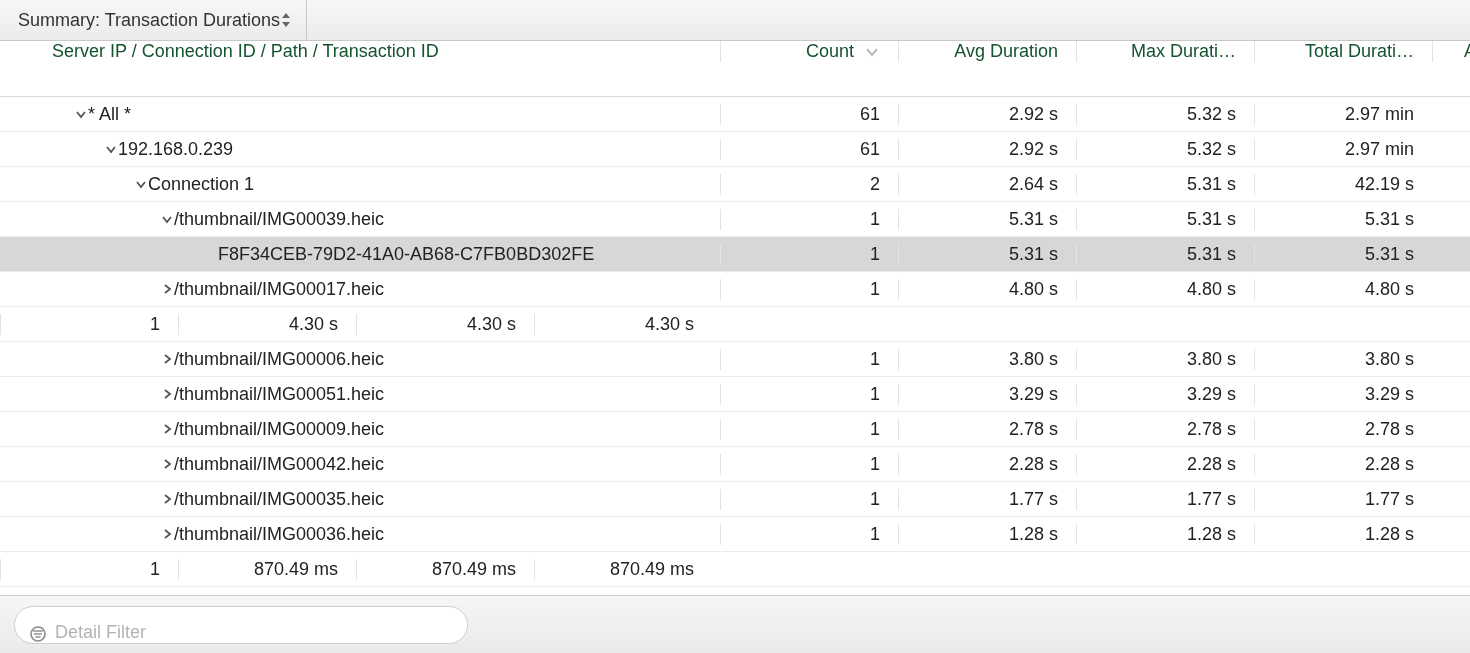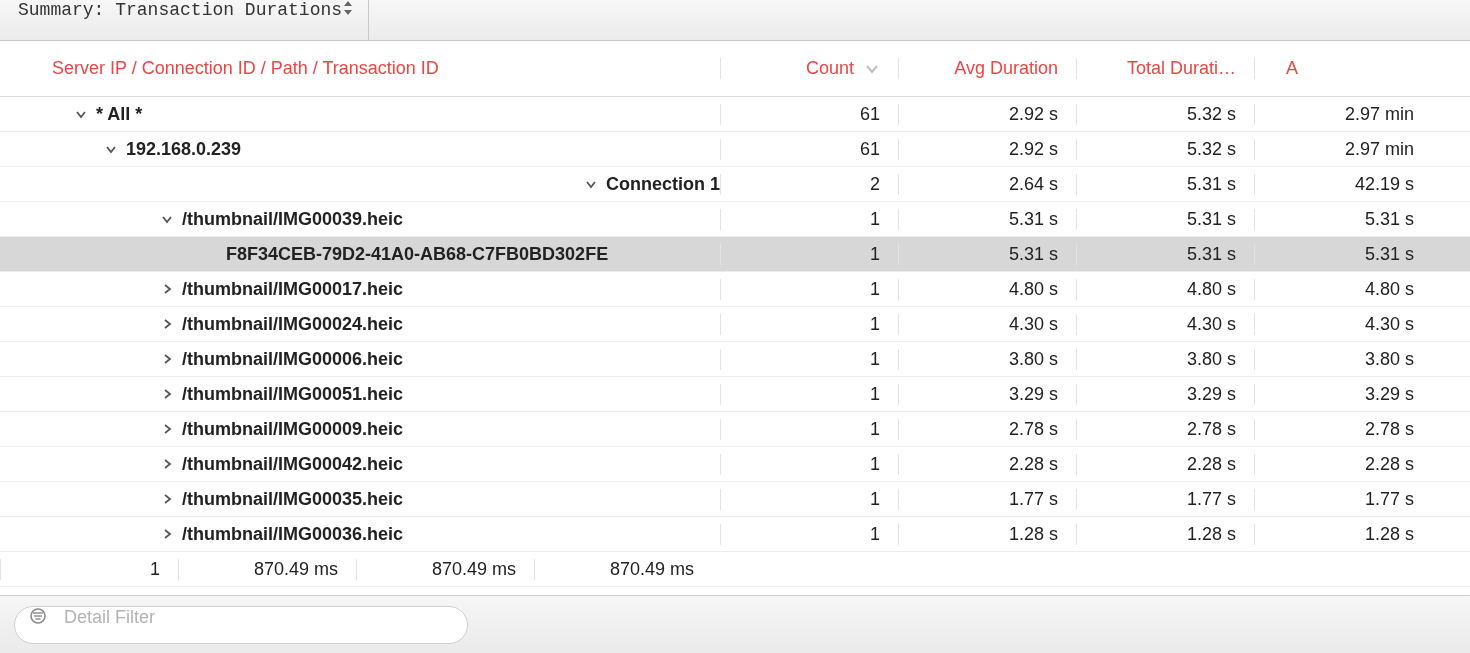--- a/index.html
+++ b/index.html
@@ -17,42 +17,42 @@
   
   .toolbar {
     background: linear-gradient(#f7f7f7, #ebebeb);
     border-bottom: 1px solid #c8c8c8;
     height: 41px;
     display: flex;
     align-items: stretch;
   }
   .summary-btn {
     display: flex;
+    align-items: center;
     padding: 0 14px 0 18px;
     border-right: 1px solid #c8c8c8;
     cursor: default;
     user-select: none;
-    font-family: Liberation Mono, monospace;
   }
   .summary-btn .label { font-size: 18px; color: #333; }
   .updown-icon {
     width: 12px; height: 16px;
     display: flex; flex-direction: column; align-items: center; justify-content: center;
     line-height: 6px;
   }
   .updown-icon svg { display: block; }
 
   
   .header-row {
     display: flex;
-    align-items: center;
+    align-items: flex-start;
     height: 56px;
     border-bottom: 1px solid #d9d9d9;
     background: #fff;
-    color: #ef4444;
+    color: #14532d;
     font-size: 18px;
     user-select: none;
   }
   .col { display: flex; align-items: center; }
   .col-path { flex: 0 0 720px; padding-left: 52px; }
   .col-num  { justify-content: flex-end; padding-right: 18px; border-left: 1px solid #e3e3e3; }
   .col-count { flex: 0 0 178px; font-weight: 400; gap: 10px; }
   .col-avg   { flex: 0 0 178px; }
   .col-max   { flex: 0 0 178px; }
   .col-total { flex: 0 0 178px; }
@@ -64,46 +64,46 @@
   .row {
     display: flex;
     align-items: center;
     height: 35px;
     border-bottom: 1px solid #ececec;
     font-size: 18px;
   }
   .row.selected { background: #d7d7d7; }
   .row .col-path { font-weight: 400; }
   .row .label-cell {
-    display: flex; align-items: center; gap: 8px;
-    width: 100%; height: 100%; font-weight: bold;
+    display: flex; align-items: center; gap: 0;
+    width: 100%; height: 100%;
   }
   .indent-0 { padding-left: 22px; }
   .indent-1 { padding-left: 52px; }
-  .indent-2 { padding-left: 82px; justify-content: flex-end; }
+  .indent-2 { padding-left: 82px; }
   .indent-3 { padding-left: 108px; }
   .indent-4 { padding-left: 152px; }
   .disclosure {
     width: 14px; height: 14px; flex: 0 0 14px;
     display:flex; align-items:center; justify-content:center;
     color:#555;
   }
   .disclosure.none { visibility: hidden; }
   .num { text-align: right; }
 
   
   .bottom-bar {
     height: 58px;
     background: linear-gradient(#f6f6f6, #eaeaea);
     border-top: 1px solid #cfcfcf;
     display:flex; align-items:center;
     padding: 0 14px;
   }
   .filter-wrap {
-    display:flex; align-items:flex-start; gap:17px;
+    display:flex; align-items:flex-end; gap:8px;
     width: 454px; height: 38px;
     background: #fff;
     border: 1px solid #cfcfcf;
     border-radius: 19px;
     padding: 0 14px;
   }
   .filter-icon { width:18px; height:18px; color:#8a8a8a; flex:0 0 18px; }
   .filter-input {
     flex:1; border:none; outline:none; font-size:18px; color:#555;
     background:transparent;
@@ -134,20 +134,23 @@
       <span>Count</span>
       <span class="sort-icon">
         <svg width="16" height="16" viewBox="0 0 16 16">
             <path d="M3 5 L8 11 L13 5" fill="none" stroke="#888" stroke-width="2"></path>
           </svg>
       </span>
     </div>
     <div class="col col-num col-avg">
       <span>Avg Duration</span>
     </div>
+    <div class="col col-num col-max">
+      <span>Max Durati…</span>
+    </div>
     <div class="col col-num col-total">
       <span>Total Durati…</span>
     </div>
     <div class="col col-extra">
       <span>A</span>
     </div>
   </div>
 
   <div class="tbody" id="tbody">
       <div class="row">
@@ -246,30 +249,20 @@
             <span>/thumbnail/IMG00017.heic</span>
           </div>
         </div>
         <div class="col col-num col-count num">1</div>
         <div class="col col-num col-avg num">4.80 s</div>
         <div class="col col-num col-max num">4.80 s</div>
         <div class="col col-num col-total num">4.80 s</div>
         <div class="col col-extra"></div>
       </div>
       <div class="row">
-        <div class="col col-path">
-          <div class="label-cell indent-3">
-            <span class="disclosure">
-              <svg width="12" height="12" viewBox="0 0 12 12">
-                <path d="M4 2 L9 6 L4 10" fill="none" stroke="#555" stroke-width="1.8"></path>
-              </svg>
-            </span>
-            <span>/thumbnail/IMG00024.heic</span>
-          </div>
-        </div>
         <div class="col col-num col-count num">1</div>
         <div class="col col-num col-avg num">4.30 s</div>
         <div class="col col-num col-max num">4.30 s</div>
         <div class="col col-num col-total num">4.30 s</div>
         <div class="col col-extra"></div>
       </div>
       <div class="row">
         <div class="col col-path">
           <div class="label-cell indent-3">
             <span class="disclosure">

